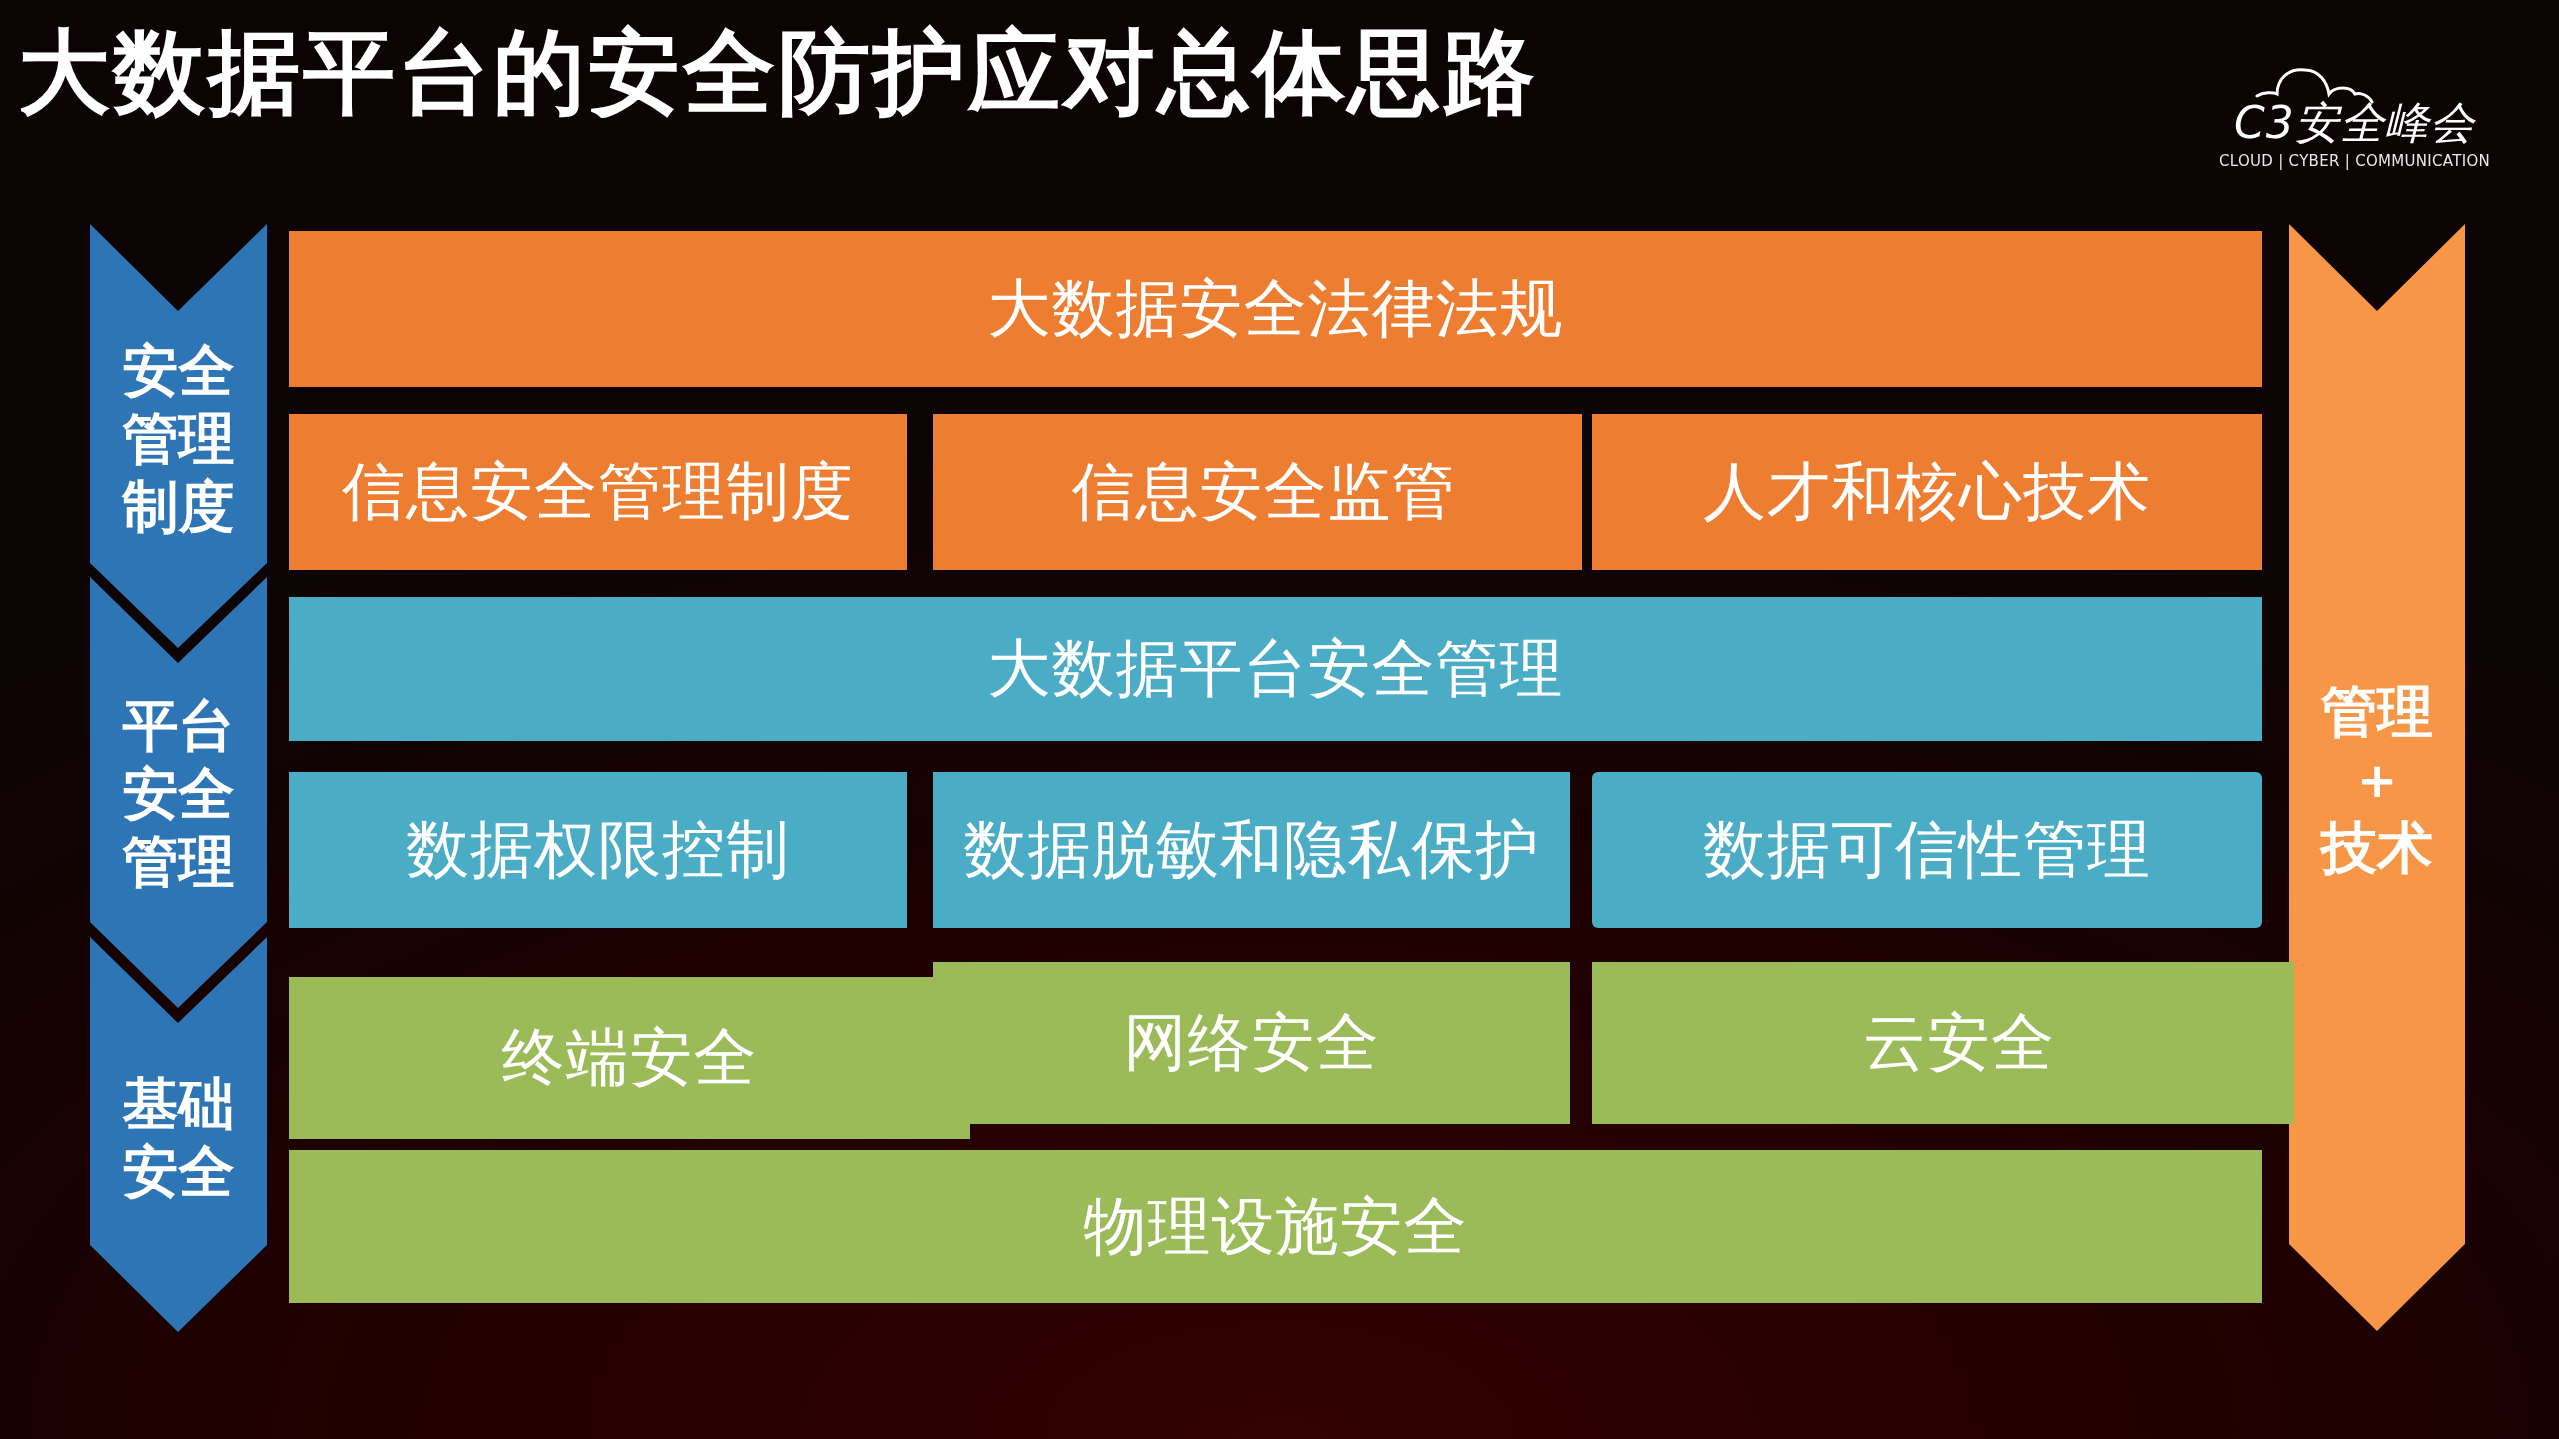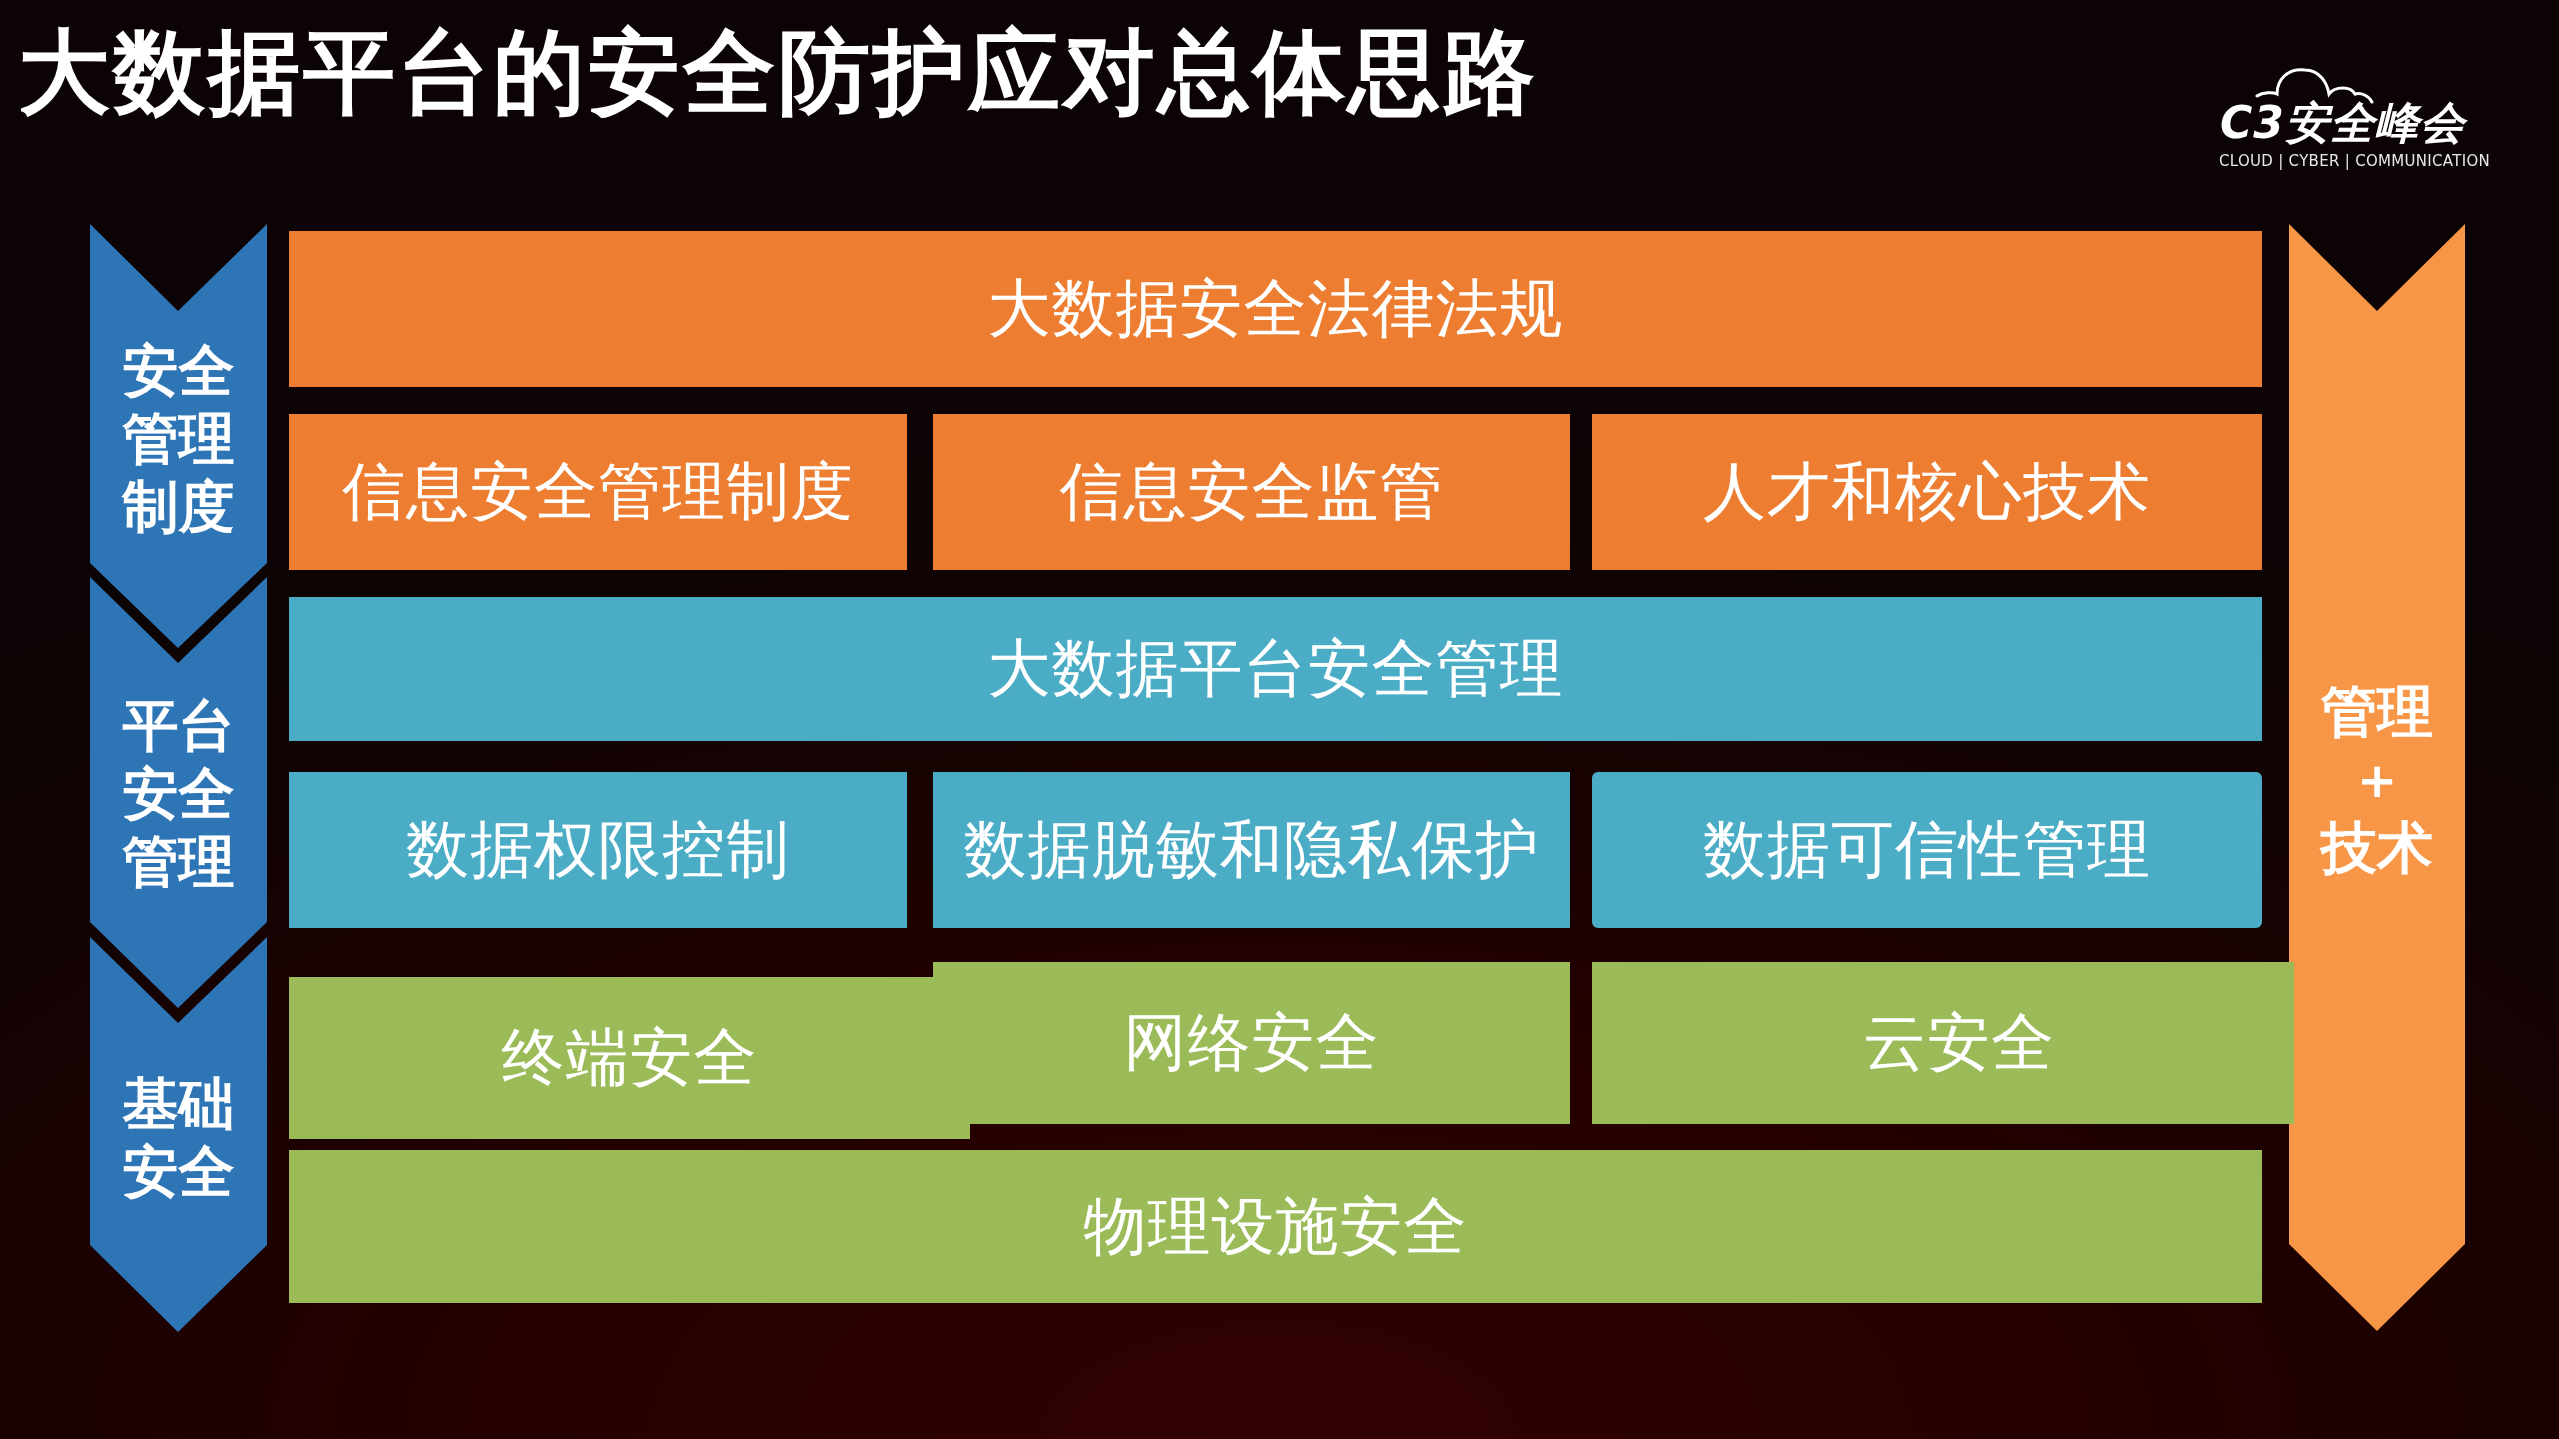--- a/index.html
+++ b/index.html
@@ -10,21 +10,21 @@
     color: #ffffff;
   }
   .title {
     position: absolute; left: 18px; top: 14px;
     font-size: 92px; font-weight: bold; letter-spacing: 3px;
     line-height: 118px; white-space: nowrap; color: #ffffff;
   }
   .logo { position: absolute; left: 2215px; top: 52px; width: 290px; height: 120px; }
   .logo svg { position: absolute; left: 0; top: 0; }
   .logo-main {
-    position: absolute; left: 5px; top: 46px; font-size: 44px; font-weight: bold;
+    position: absolute; left: 19px; top: 46px; font-size: 44px; font-weight: normal;
     font-style: italic; white-space: nowrap; letter-spacing: 1px; line-height: 50px;
   }
   .logo-sub {
     position: absolute; left: 4px; top: 100px; font-size: 15px; white-space: nowrap;
     letter-spacing: 0.3px; color: #e8e8e8; line-height: 18px;
   }
   .chev { position: absolute; }
   .side-text {
     position: absolute; text-align: center; font-size: 56px; line-height: 68px;
     color: #ffffff; white-space: nowrap; font-weight: bold;
@@ -74,21 +74,21 @@
 
 <div class="side-text" style="left:2289px;width:176px;top:678px;line-height:68px;">
   <div>管理</div>
   <div style="font-size:48px;">+</div>
   <div>技术</div>
 </div>
 
 <div class="box orange" style="left:289px;top:231px;width:1973px;height:156px;">大数据安全法律法规</div>
 
 <div class="box orange" style="left:289px;top:414px;width:618px;height:156px;">信息安全管理制度</div>
-<div class="box orange" style="left:933px;top:414px;width:637px;height:156px;">信息安全监管</div>
+<div class="box orange" style="left:933px;top:414px;width:637px;height:156px;padding-left:12px;">信息安全监管</div>
 <div class="box orange" style="left:1592px;top:414px;width:670px;height:156px;">人才和核心技术</div>
 
 <div class="box blue" style="left:289px;top:597px;width:1973px;height:144px;">大数据平台安全管理</div>
 
 <div class="box blue" style="left:289px;top:772px;width:618px;height:156px;">数据权限控制</div>
 <div class="box blue" style="left:933px;top:772px;width:637px;height:156px;">数据脱敏和隐私保护</div>
 <div class="box blue" style="left:1592px;top:772px;width:670px;height:156px;border-radius:6px;">数据可信性管理</div>
 
 <div class="box green" style="left:289px;top:977px;width:681px;height:162px;">终端安全</div>
 <div class="box green" style="left:933px;top:962px;width:637px;height:162px;">网络安全</div>

